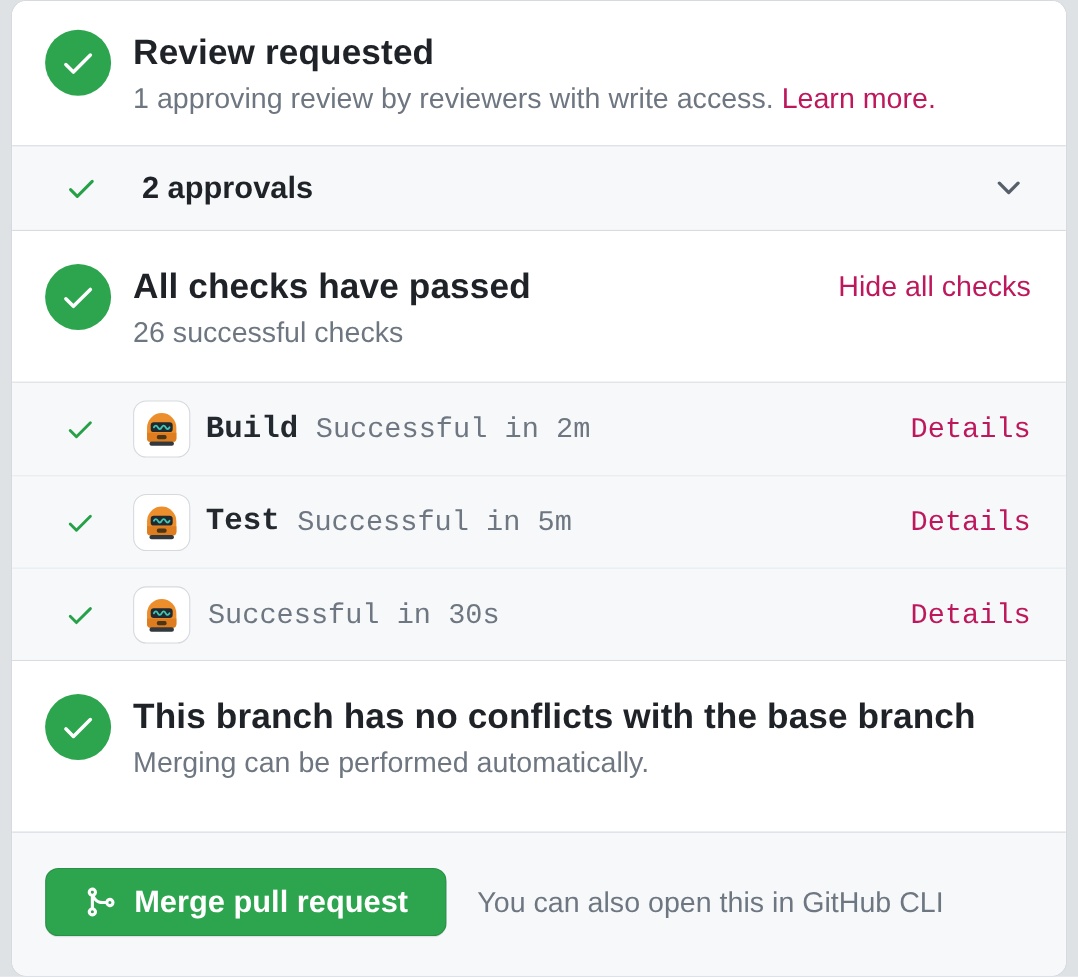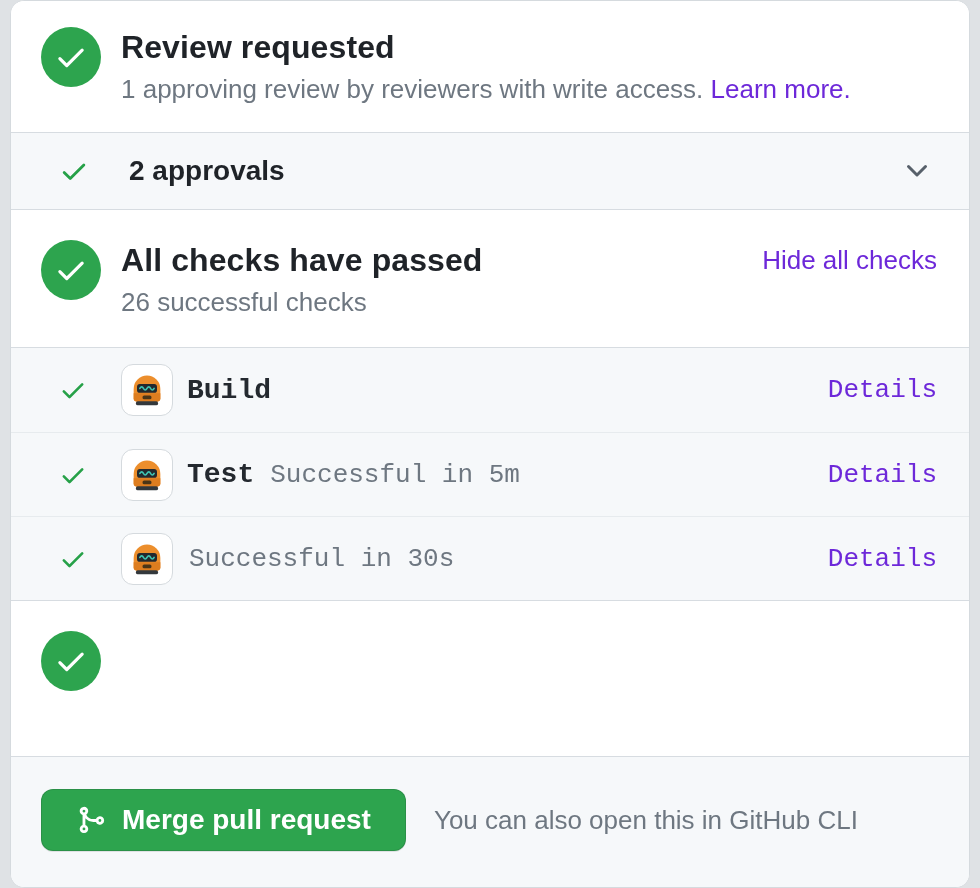--- a/index.html
+++ b/index.html
@@ -47,21 +47,21 @@
     letter-spacing: 0.1px;
   }
   .status-sub {
     margin: 5px 0 0 0;
     font-size: 26px;
     line-height: 34px;
     color: #6e7781;
     font-weight: 400;
   }
   a.link {
-    color: #6d28d9;
+    color: #be185d;
     text-decoration: none;
     cursor: pointer;
   }
 
   
   .approvals-row {
     display: flex;
     align-items: center;
     height: 78px;
     background: #f6f8fa;
@@ -224,20 +224,21 @@
     <div class="check-row">
       <svg class="small-check" style="width:28px;height:28px" viewBox="0 0 16 16">
           <use href="#oct-check" fill="#26a148"></use>
         </svg>
       <span class="bot-avatar">
         <svg viewBox="0 0 36 36">
             <use href="#bot-face"></use>
           </svg>
       </span>
       <span class="check-name">Build</span>
+      <span class="check-status">Successful in 2m</span>
       <a class="link details-link">Details</a>
     </div>
 
     <div class="check-row">
       <svg class="small-check" style="width:28px;height:28px" viewBox="0 0 16 16">
           <use href="#oct-check" fill="#26a148"></use>
         </svg>
       <span class="bot-avatar">
         <svg viewBox="0 0 36 36">
             <use href="#bot-face"></use>
@@ -262,20 +263,24 @@
     </div>
 
   </div>
 
   <section class="status-section merge-status">
     <span class="circle-check">
       <svg viewBox="0 0 16 16">
           <use href="#oct-check" fill="#ffffff"></use>
         </svg>
     </span>
+    <div class="status-text">
+      <h3 class="status-title">This branch has no conflicts with the base branch</h3>
+      <p class="status-sub">Merging can be performed automatically.</p>
+    </div>
   </section>
 
   <div class="merge-footer">
     <button class="merge-button">
       <svg viewBox="0 0 16 16">
           <use href="#oct-git-merge" fill="#ffffff"></use>
         </svg>
       <span>Merge pull request</span>
     </button>
     <span class="cli-note">You can also open this in GitHub CLI</span>

